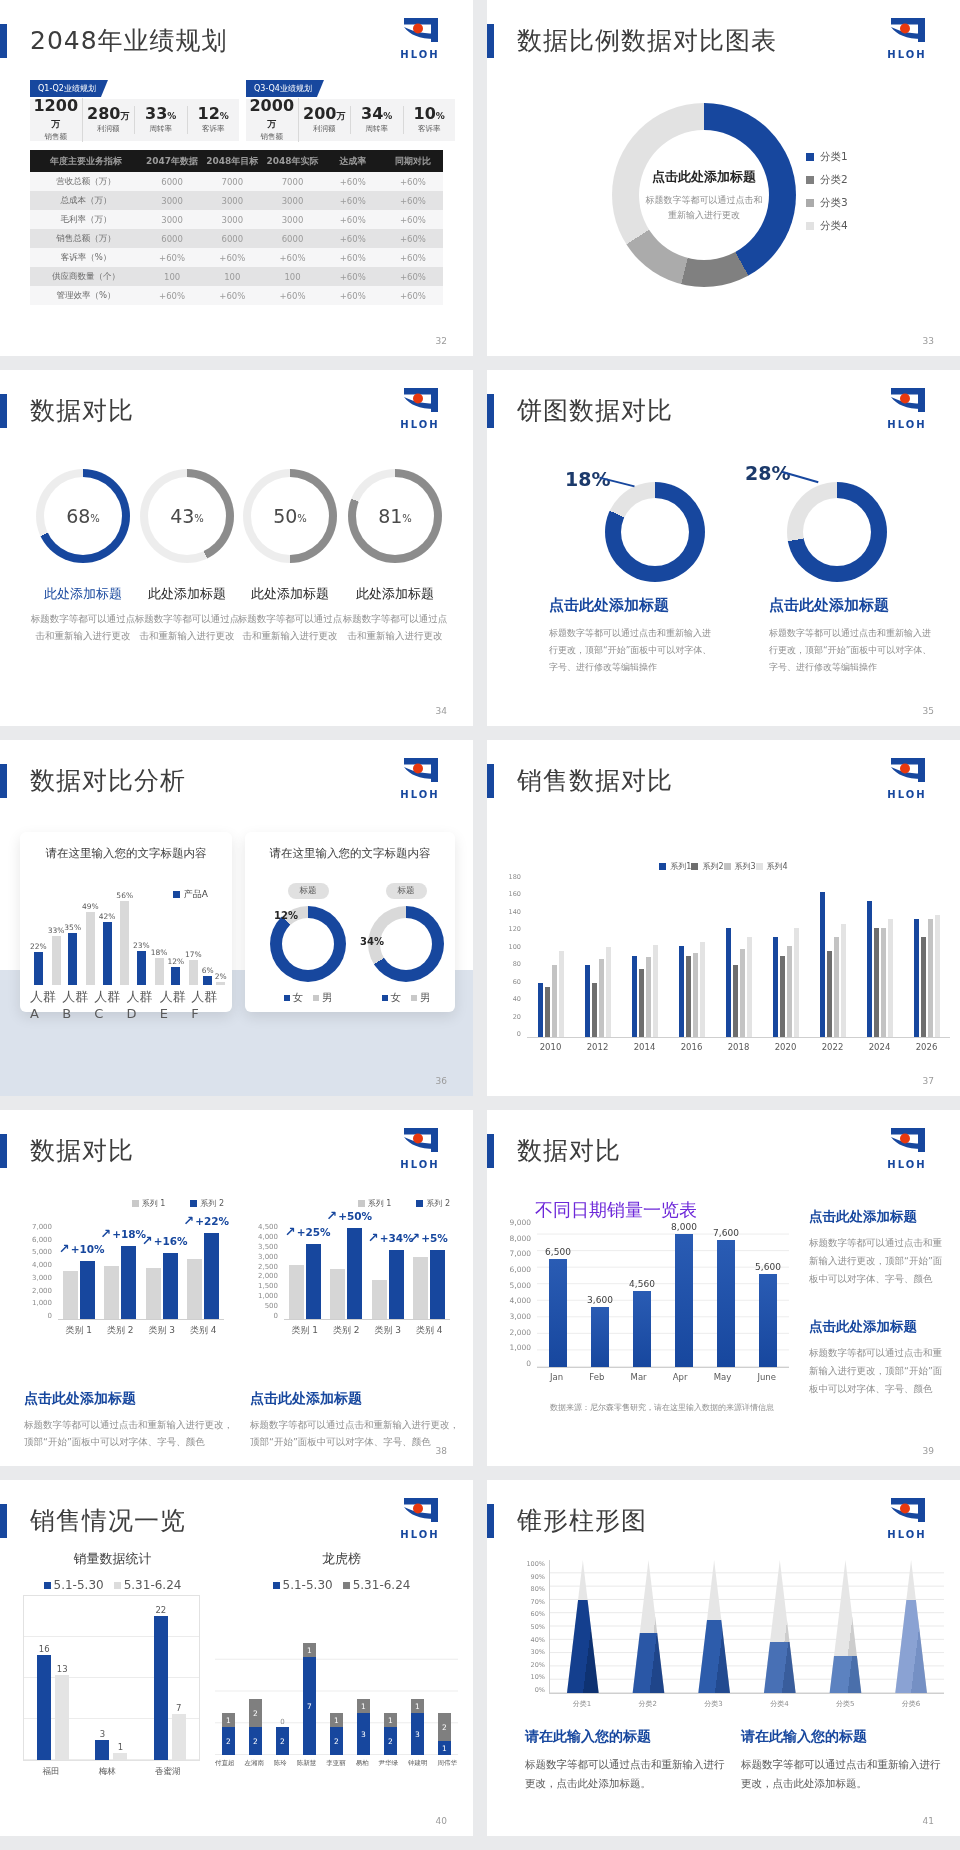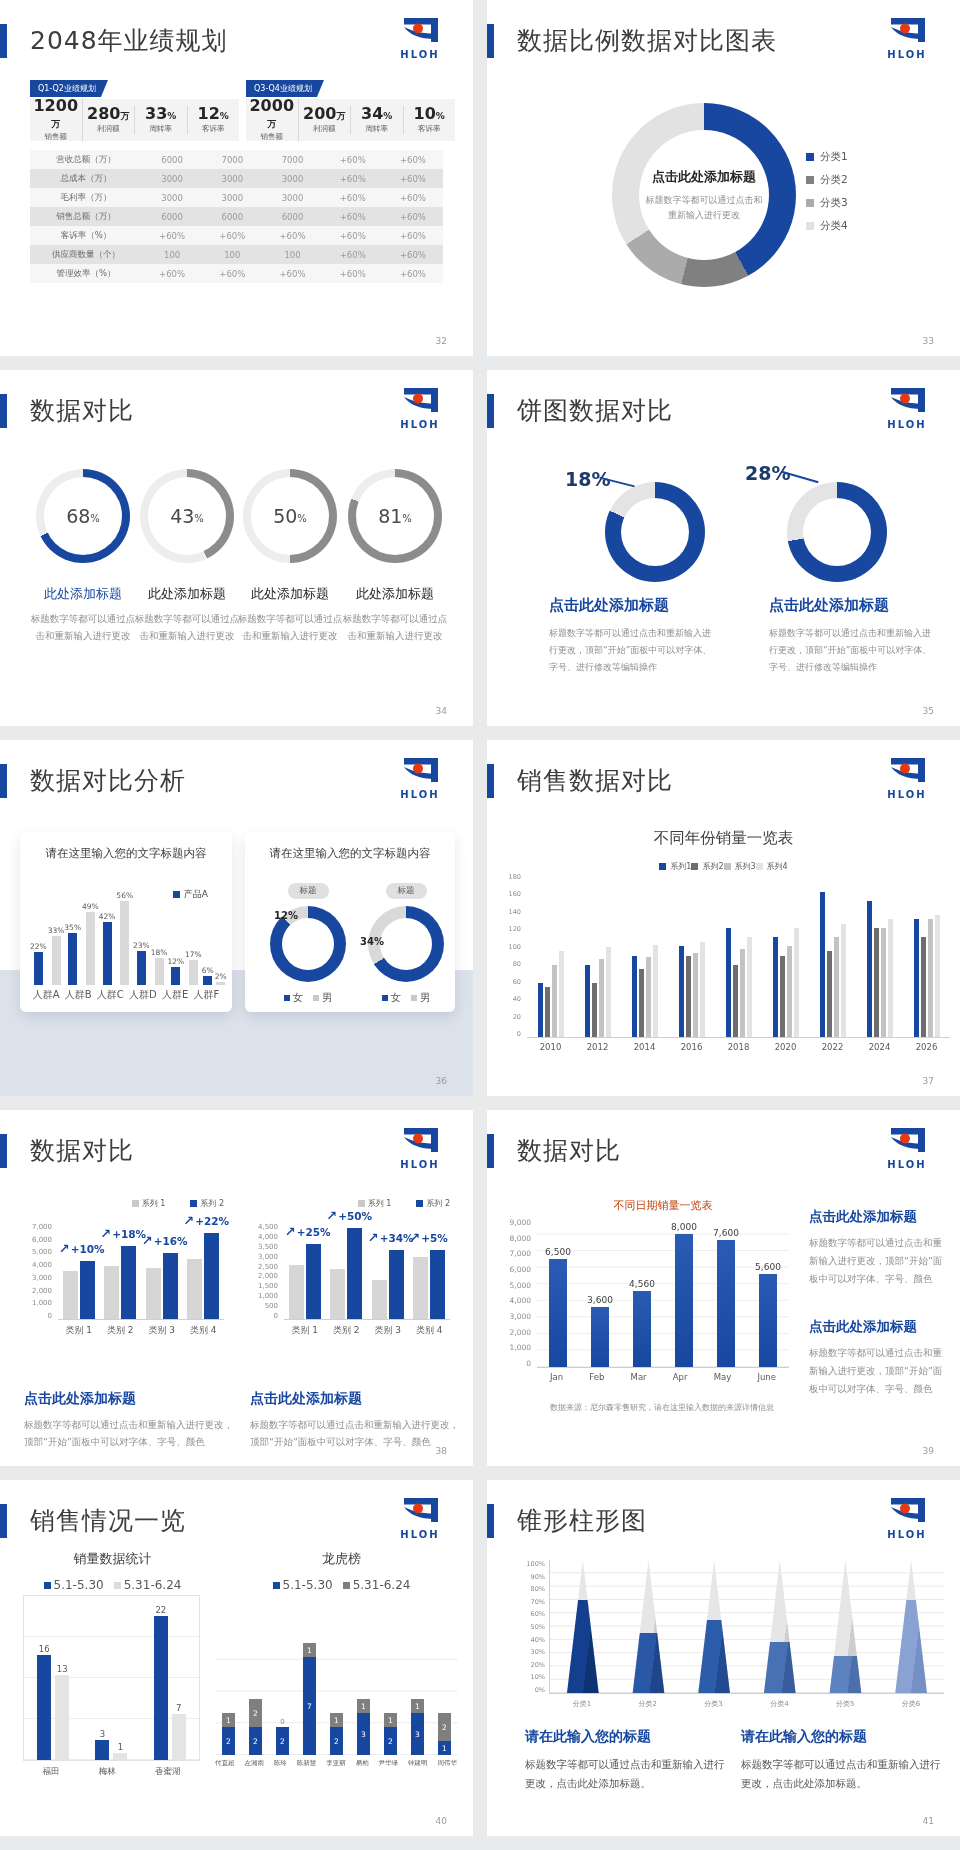--- a/index.html
+++ b/index.html
@@ -71,21 +71,21 @@
   #s36c1-legend{position:absolute; right:24px; top:56px; display:flex; align-items:center;}
   #s36c1-legend .lg-sq{width:7px; height:7px; margin-right:4px;}
   #s36c1-legend .lg-lab{font-size:9px; color:#3f3f3f;}
   #s36c1-plot{position:absolute; left:10px; right:10px; top:48px; height:105px; display:flex; justify-content:space-around; align-items:flex-end;}
   .g36{display:flex; align-items:flex-end; gap:1px;}
   .bcol36{display:flex; flex-direction:column; align-items:center; justify-content:flex-end;}
   .blab36{font-size:7.5px; color:#595959; margin-bottom:1px;}
   .bar36{width:9px;}
   .b-blue{background:var(--blue);}
   .b-gray{background:#d9d9d9;}
-  #s36c1-cats{position:absolute; left:10px; right:10px; top:156px; display:flex; justify-content:space-around; font-size:10px; color:#595959;}
+  #s36c1-cats{position:absolute; left:10px; right:10px; top:156px; display:flex; justify-content:space-around; font-size:13px; color:#595959;}
   .md-box{position:absolute; top:46px; width:76px; text-align:center;}
   .md-badge{display:inline-block; background:#e0e0e0; color:#595959; font-size:8.5px; padding:2px 12px; border-radius:9px;}
   .md-donut{position:relative; width:76px; height:76px; border-radius:50%; margin:7px auto 0;}
   .md-donut::before{content:""; position:absolute; inset:12px; background:#fff; border-radius:50%;}
   .md-lab{position:absolute; font-size:10px; font-weight:bold; color:#262626; z-index:2;}
   .md-legend{margin-top:9px; display:flex; justify-content:center; gap:10px; font-size:9px; color:#404040;}
   .md-legend .lg-sq{width:6px; height:6px; margin-right:3px;}
   .md-legend .lg-item{margin-bottom:0;}
   .note36{position:absolute; right:18px; top:282px; text-align:right; font-size:9.5px; color:#93a3b8; line-height:18px;}
 
@@ -114,21 +114,21 @@
   .bar38{width:15px; align-self:flex-end;}
   .bar38.b-gray{background:#d6d6d6;}
   .ann38{position:absolute; left:0; white-space:nowrap; font-weight:bold; color:var(--blue); font-size:10.5px;}
   .arr{font-size:13px; margin-right:1px; font-weight:bold;}
   .x38{position:absolute; left:34px; right:0; top:126px; display:flex; justify-content:space-around; font-size:9px; color:#595959;}
   .blk38{position:absolute; top:280px; width:212px;}
   .blk-title{font-size:14px; font-weight:bold; color:var(--blue); margin-bottom:8px;}
   .blk-desc{font-size:9.5px; color:#8f8f8f; line-height:17px;}
 
   
-  .ctitle39{position:absolute; left:48px; top:88px; width:256px; text-align:center; font-size:11px; color:#c2410c;}
+  .ctitle39{position:absolute; left:48px; top:88px; width:256px; text-align:left; font-size:18px; color:#6d28d9;}
   #s39-y{position:absolute; left:14px; top:108px; height:150px; width:30px; display:flex; flex-direction:column; justify-content:space-between; align-items:flex-end; font-size:7.5px; color:#8c8c8c;}
   #s39-plot{position:absolute; left:50px; top:108px; width:252px; height:150px; border-bottom:1px solid #cfcfcf; background:linear-gradient(to top,#ececec 1px,transparent 1px); background-size:100% calc(100%/9); display:flex; justify-content:space-around; align-items:flex-end;}
   .col39{display:flex; flex-direction:column; justify-content:flex-end; align-items:center; height:100%;}
   .vlab39{font-size:9px; color:#3f3f3f; margin-bottom:2px;}
   .bar39{width:18px; background:linear-gradient(180deg,#2a5cb4,#17479e);}
   #s39-x{position:absolute; left:50px; top:262px; width:252px; display:flex; justify-content:space-around; font-size:8.5px; color:#595959;}
   .note39{position:absolute; left:30px; top:292px; width:290px; text-align:center; font-size:8px; color:#8f8f8f;}
   .blk39{position:absolute; left:322px; width:142px;}
   .blk39 .blk-title{font-size:13.5px;}
   .blk39 .blk-desc{font-size:9.5px; line-height:18px;}
@@ -213,20 +213,28 @@
               <div class="stat-val"><span>34</span><span class="stat-suf">%</span></div>
               <div class="stat-lab">周转率</div>
             </div>
             <div class="stat-cell">
               <div class="stat-val"><span>10</span><span class="stat-suf">%</span></div>
               <div class="stat-lab">客诉率</div>
             </div>
           </div></div>
       </div>
     <div id="s32-table">
+        <div class="t-row t-head">
+          <div class="t-cell">年度主要业务指标</div>
+          <div class="t-cell">2047年数据</div>
+          <div class="t-cell">2048年目标</div>
+          <div class="t-cell">2048年实际</div>
+          <div class="t-cell">达成率</div>
+          <div class="t-cell">同期对比</div>
+        </div>
         <div class="t-row t-light">
           <div class="t-cell t-name">营收总额（万）</div>
           <div class="t-cell">6000</div>
           <div class="t-cell">7000</div>
           <div class="t-cell">7000</div>
           <div class="t-cell">+60%</div>
           <div class="t-cell">+60%</div>
         </div>
         <div class="t-row t-dark">
           <div class="t-cell t-name">总成本（万）</div>
@@ -532,21 +540,20 @@
     <h2 class="stitle">销售数据对比</h2>
     <div class="logo">
       <svg width="40" height="26" viewBox="0 0 40 26">
           <rect x="4" y="0" width="34" height="6.5" fill="#17479e"></rect>
           <rect x="31" y="0" width="7" height="24" fill="#17479e"></rect>
           <path d="M4 9 C 10 17 20 21.5 38 21 L38 15.5 C 22 16 12 13 4 9 Z" fill="#17479e"></path>
           <circle cx="18" cy="10.5" r="5" fill="#e8380d"></circle>
         </svg>
       <div class="logo-text">HLOH</div>
     </div>
-    <div class="ctitle37">不同年份销量一览表</div>
     <div id="s37-legend">
         <div class="lg-item">
           <div class="lg-sq" style="background: rgb(23, 71, 158);"></div>
           <div class="lg-lab">系列1</div>
         </div>
         <div class="lg-item">
           <div class="lg-sq" style="background: rgb(110, 110, 110);"></div>
           <div class="lg-lab">系列2</div>
         </div>
         <div class="lg-item">

